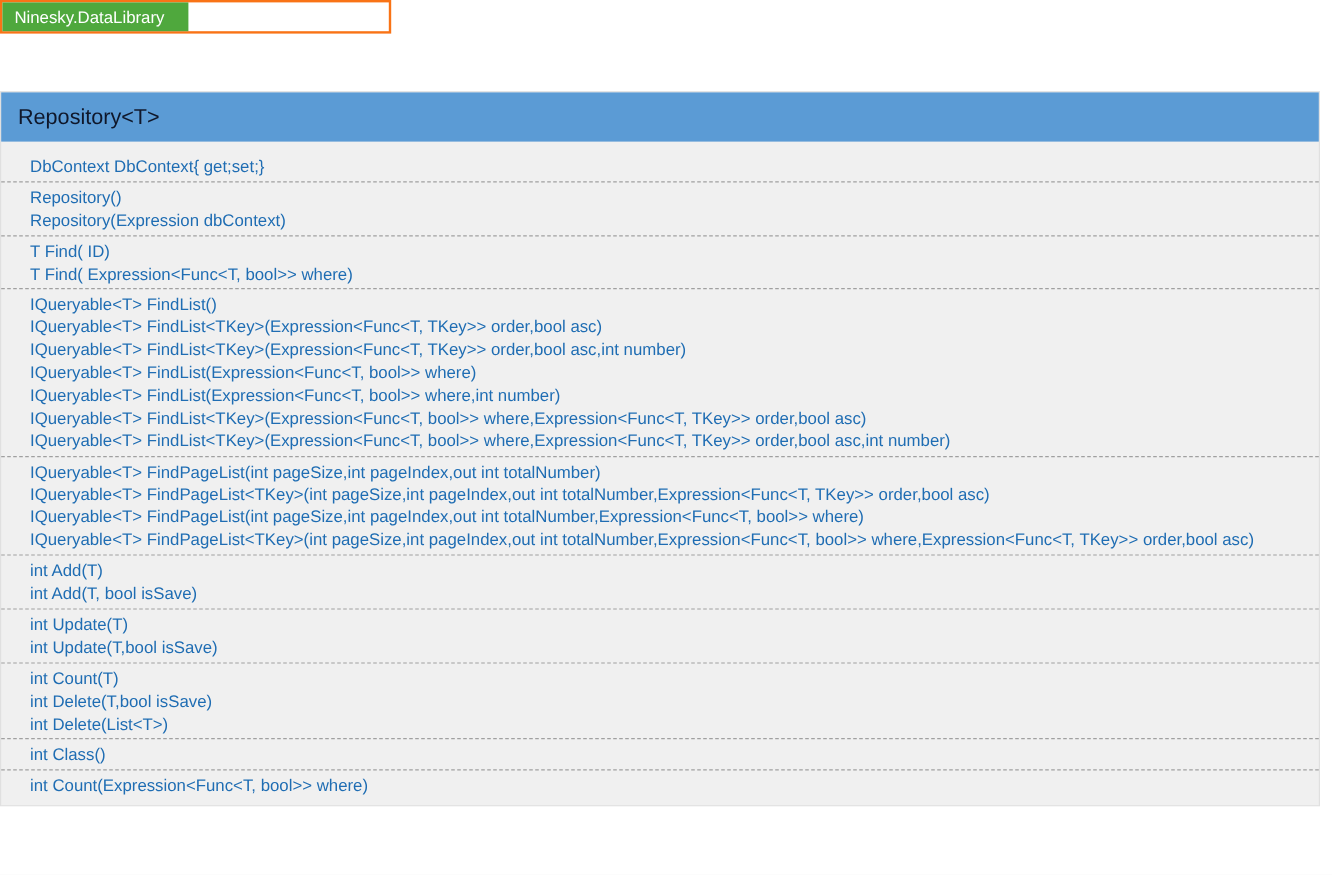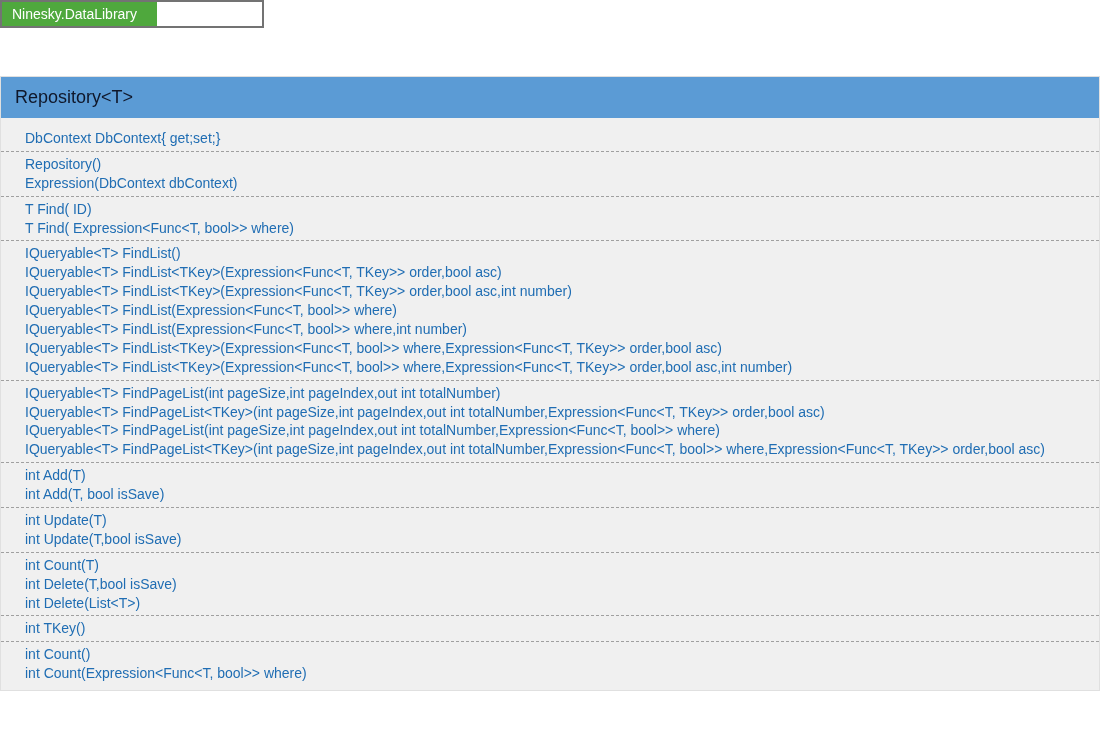--- a/index.html
+++ b/index.html
@@ -10,22 +10,22 @@
     body {
       font-family: "Segoe UI", Arial, sans-serif;
       font-size: 14px;
       background: #ffffff;
       width: 1110px;
       padding: 0;
     }
     
     
     .namespace-box {
-      width: 264px;
-      border: 2px solid #737373;
+      width: 326px;
+      border: 2px solid #f97316;
       background: #ffffff;
       position: relative;
     }
     .namespace-header {
       background: #4fa83d;
       color: #ffffff;
       padding: 4px 10px;
       font-size: 14px;
       display: inline-block;
       width: 155px;
@@ -81,21 +81,21 @@
   <div class="class-header">
     <span>Repository&lt;T&gt;</span>
   </div>
   <div class="class-body" id="class-body">
 
   <div class="member-group">
         <div class="member-line">DbContext DbContext{ get;set;}</div>
       </div>
       <div class="member-group">
         <div class="member-line">Repository()</div>
-        <div class="member-line">Expression(DbContext dbContext)</div>
+        <div class="member-line">Repository(Expression dbContext)</div>
       </div>
       <div class="member-group">
         <div class="member-line">T Find( ID)</div>
         <div class="member-line">T Find( Expression&lt;Func&lt;T, bool&gt;&gt; where)</div>
       </div>
       <div class="member-group">
         <div class="member-line">IQueryable&lt;T&gt; FindList()</div>
         <div class="member-line">IQueryable&lt;T&gt; FindList&lt;TKey&gt;(Expression&lt;Func&lt;T, TKey&gt;&gt; order,bool asc)</div>
         <div class="member-line">IQueryable&lt;T&gt; FindList&lt;TKey&gt;(Expression&lt;Func&lt;T, TKey&gt;&gt; order,bool asc,int number)</div>
         <div class="member-line">IQueryable&lt;T&gt; FindList(Expression&lt;Func&lt;T, bool&gt;&gt; where)</div>
@@ -116,20 +116,19 @@
       <div class="member-group">
         <div class="member-line">int Update(T)</div>
         <div class="member-line">int Update(T,bool isSave)</div>
       </div>
       <div class="member-group">
         <div class="member-line">int Count(T)</div>
         <div class="member-line">int Delete(T,bool isSave)</div>
         <div class="member-line">int Delete(List&lt;T&gt;)</div>
       </div>
       <div class="member-group">
-        <div class="member-line">int TKey()</div>
+        <div class="member-line">int Class()</div>
       </div>
       <div class="member-group">
-        <div class="member-line">int Count()</div>
         <div class="member-line">int Count(Expression&lt;Func&lt;T, bool&gt;&gt; where)</div>
       </div>
     </div>
 </div>
 
 </body></html>

